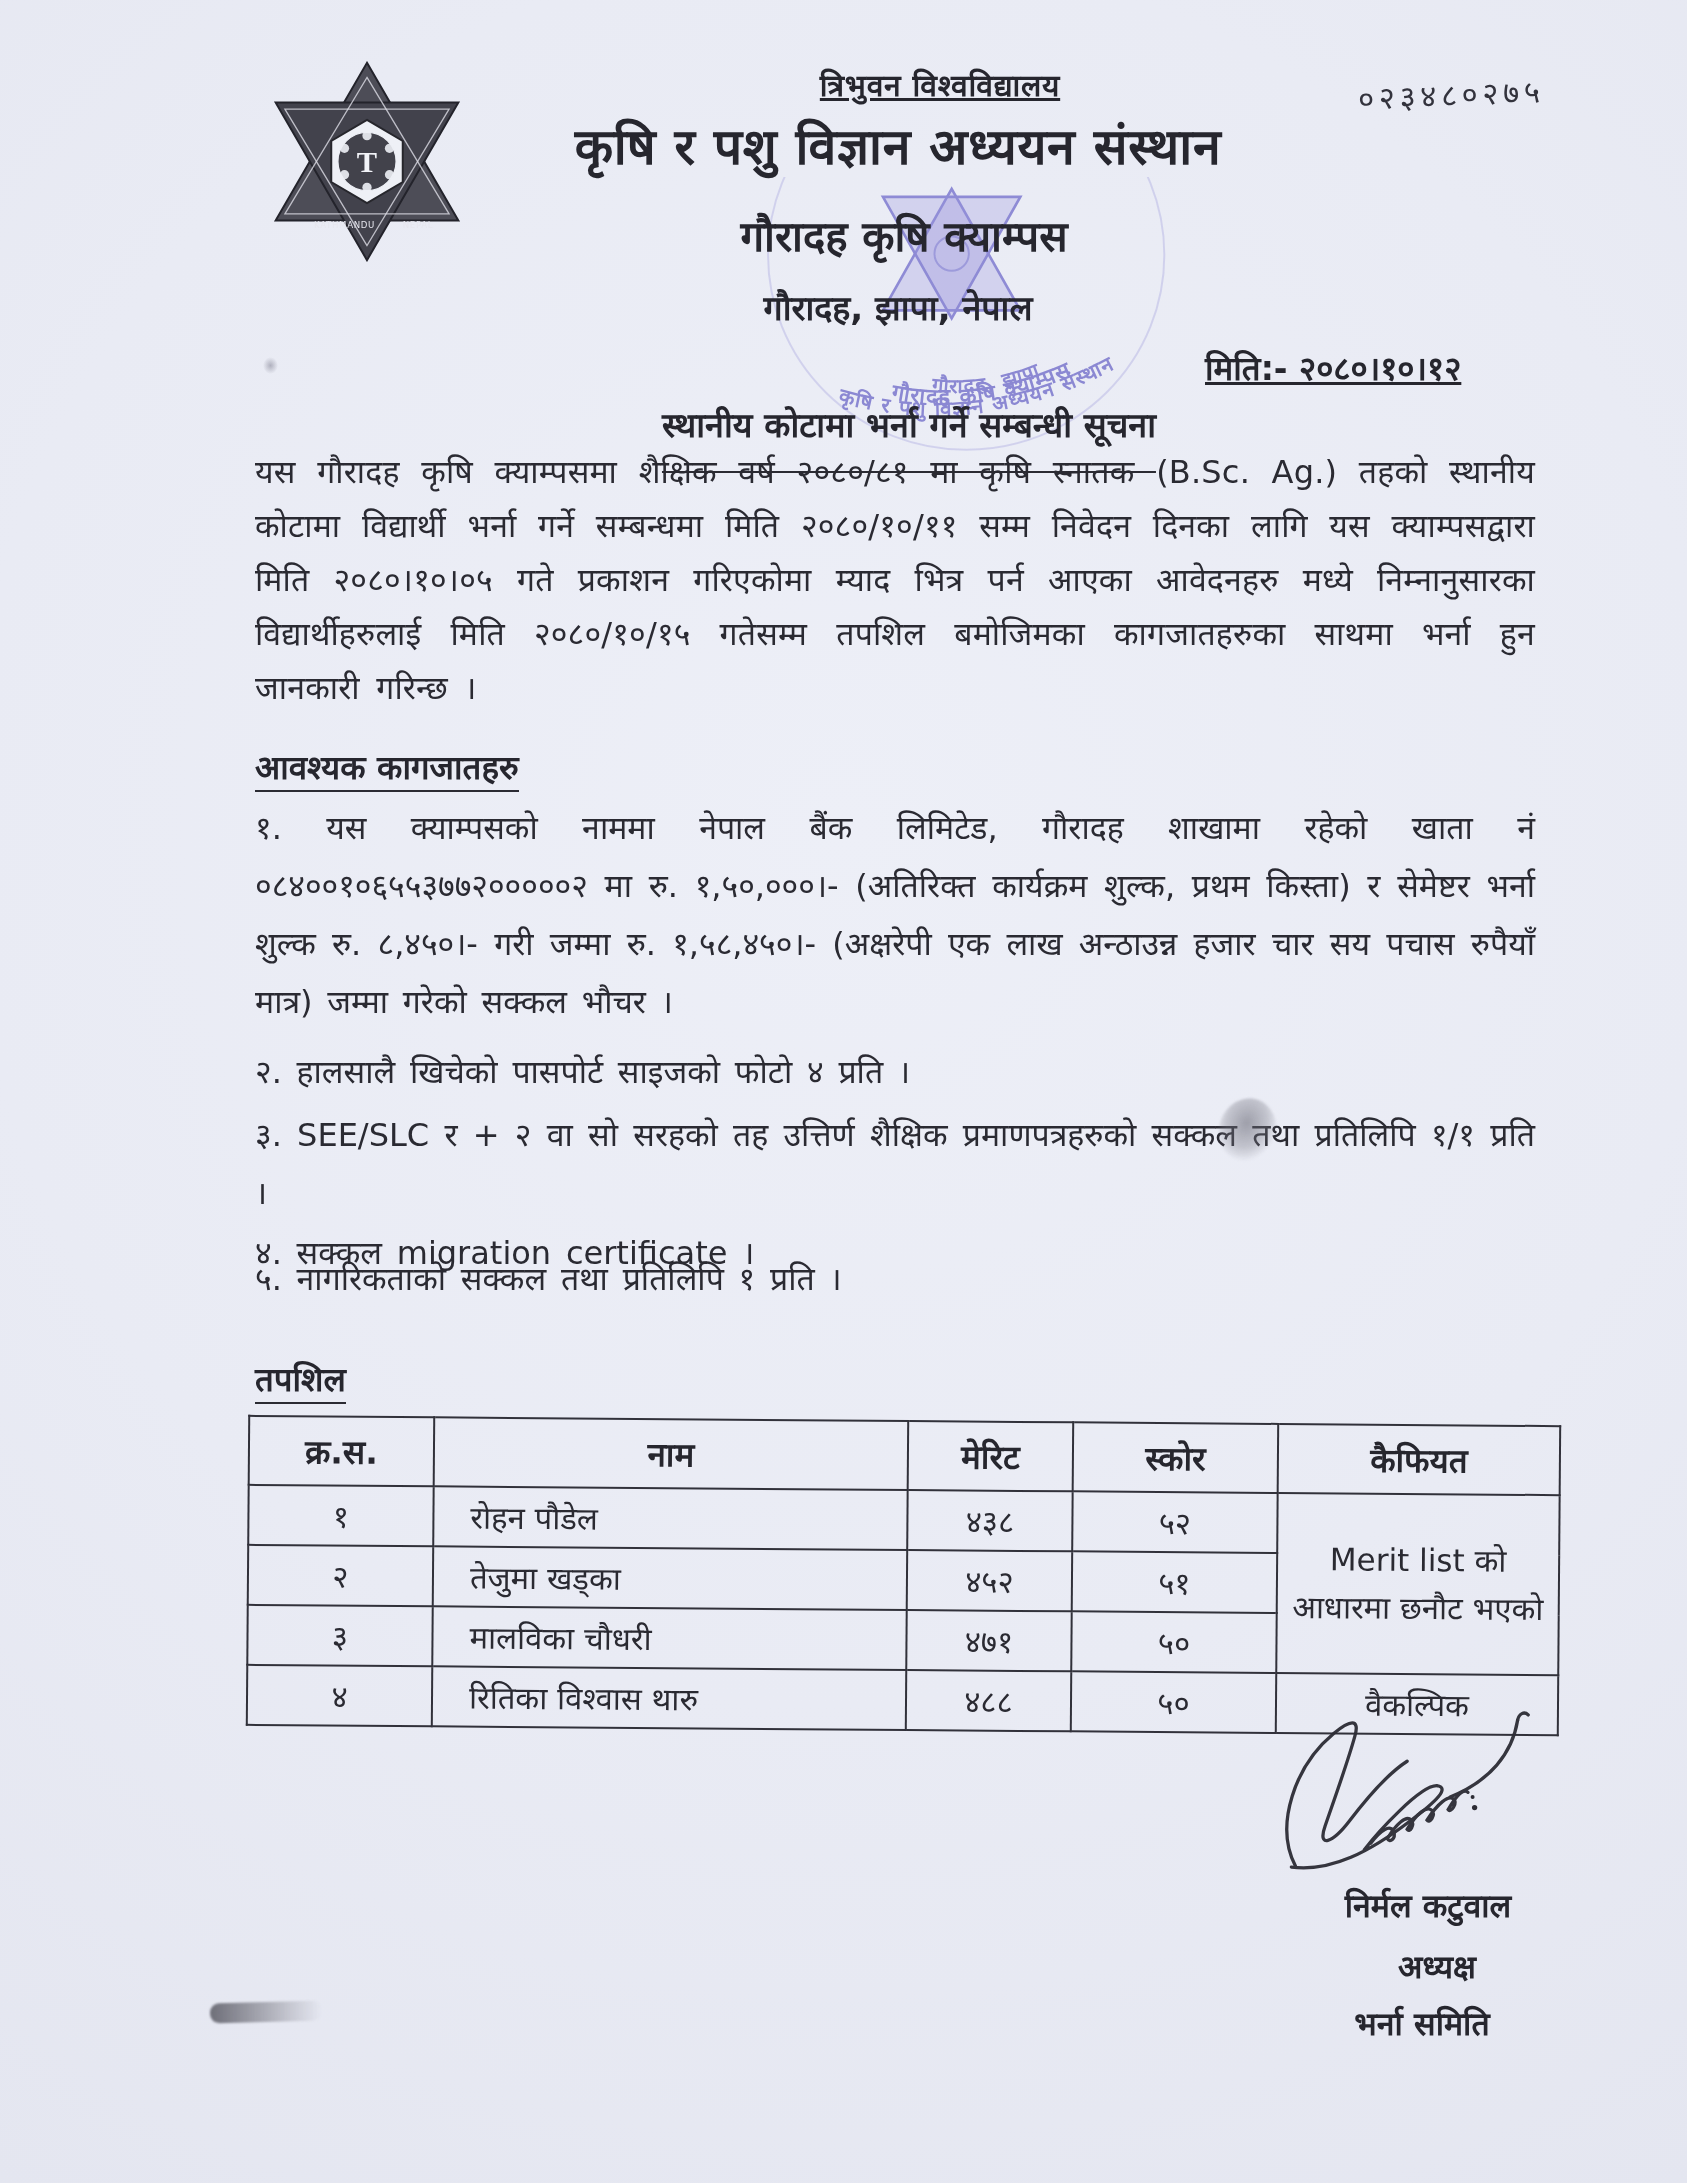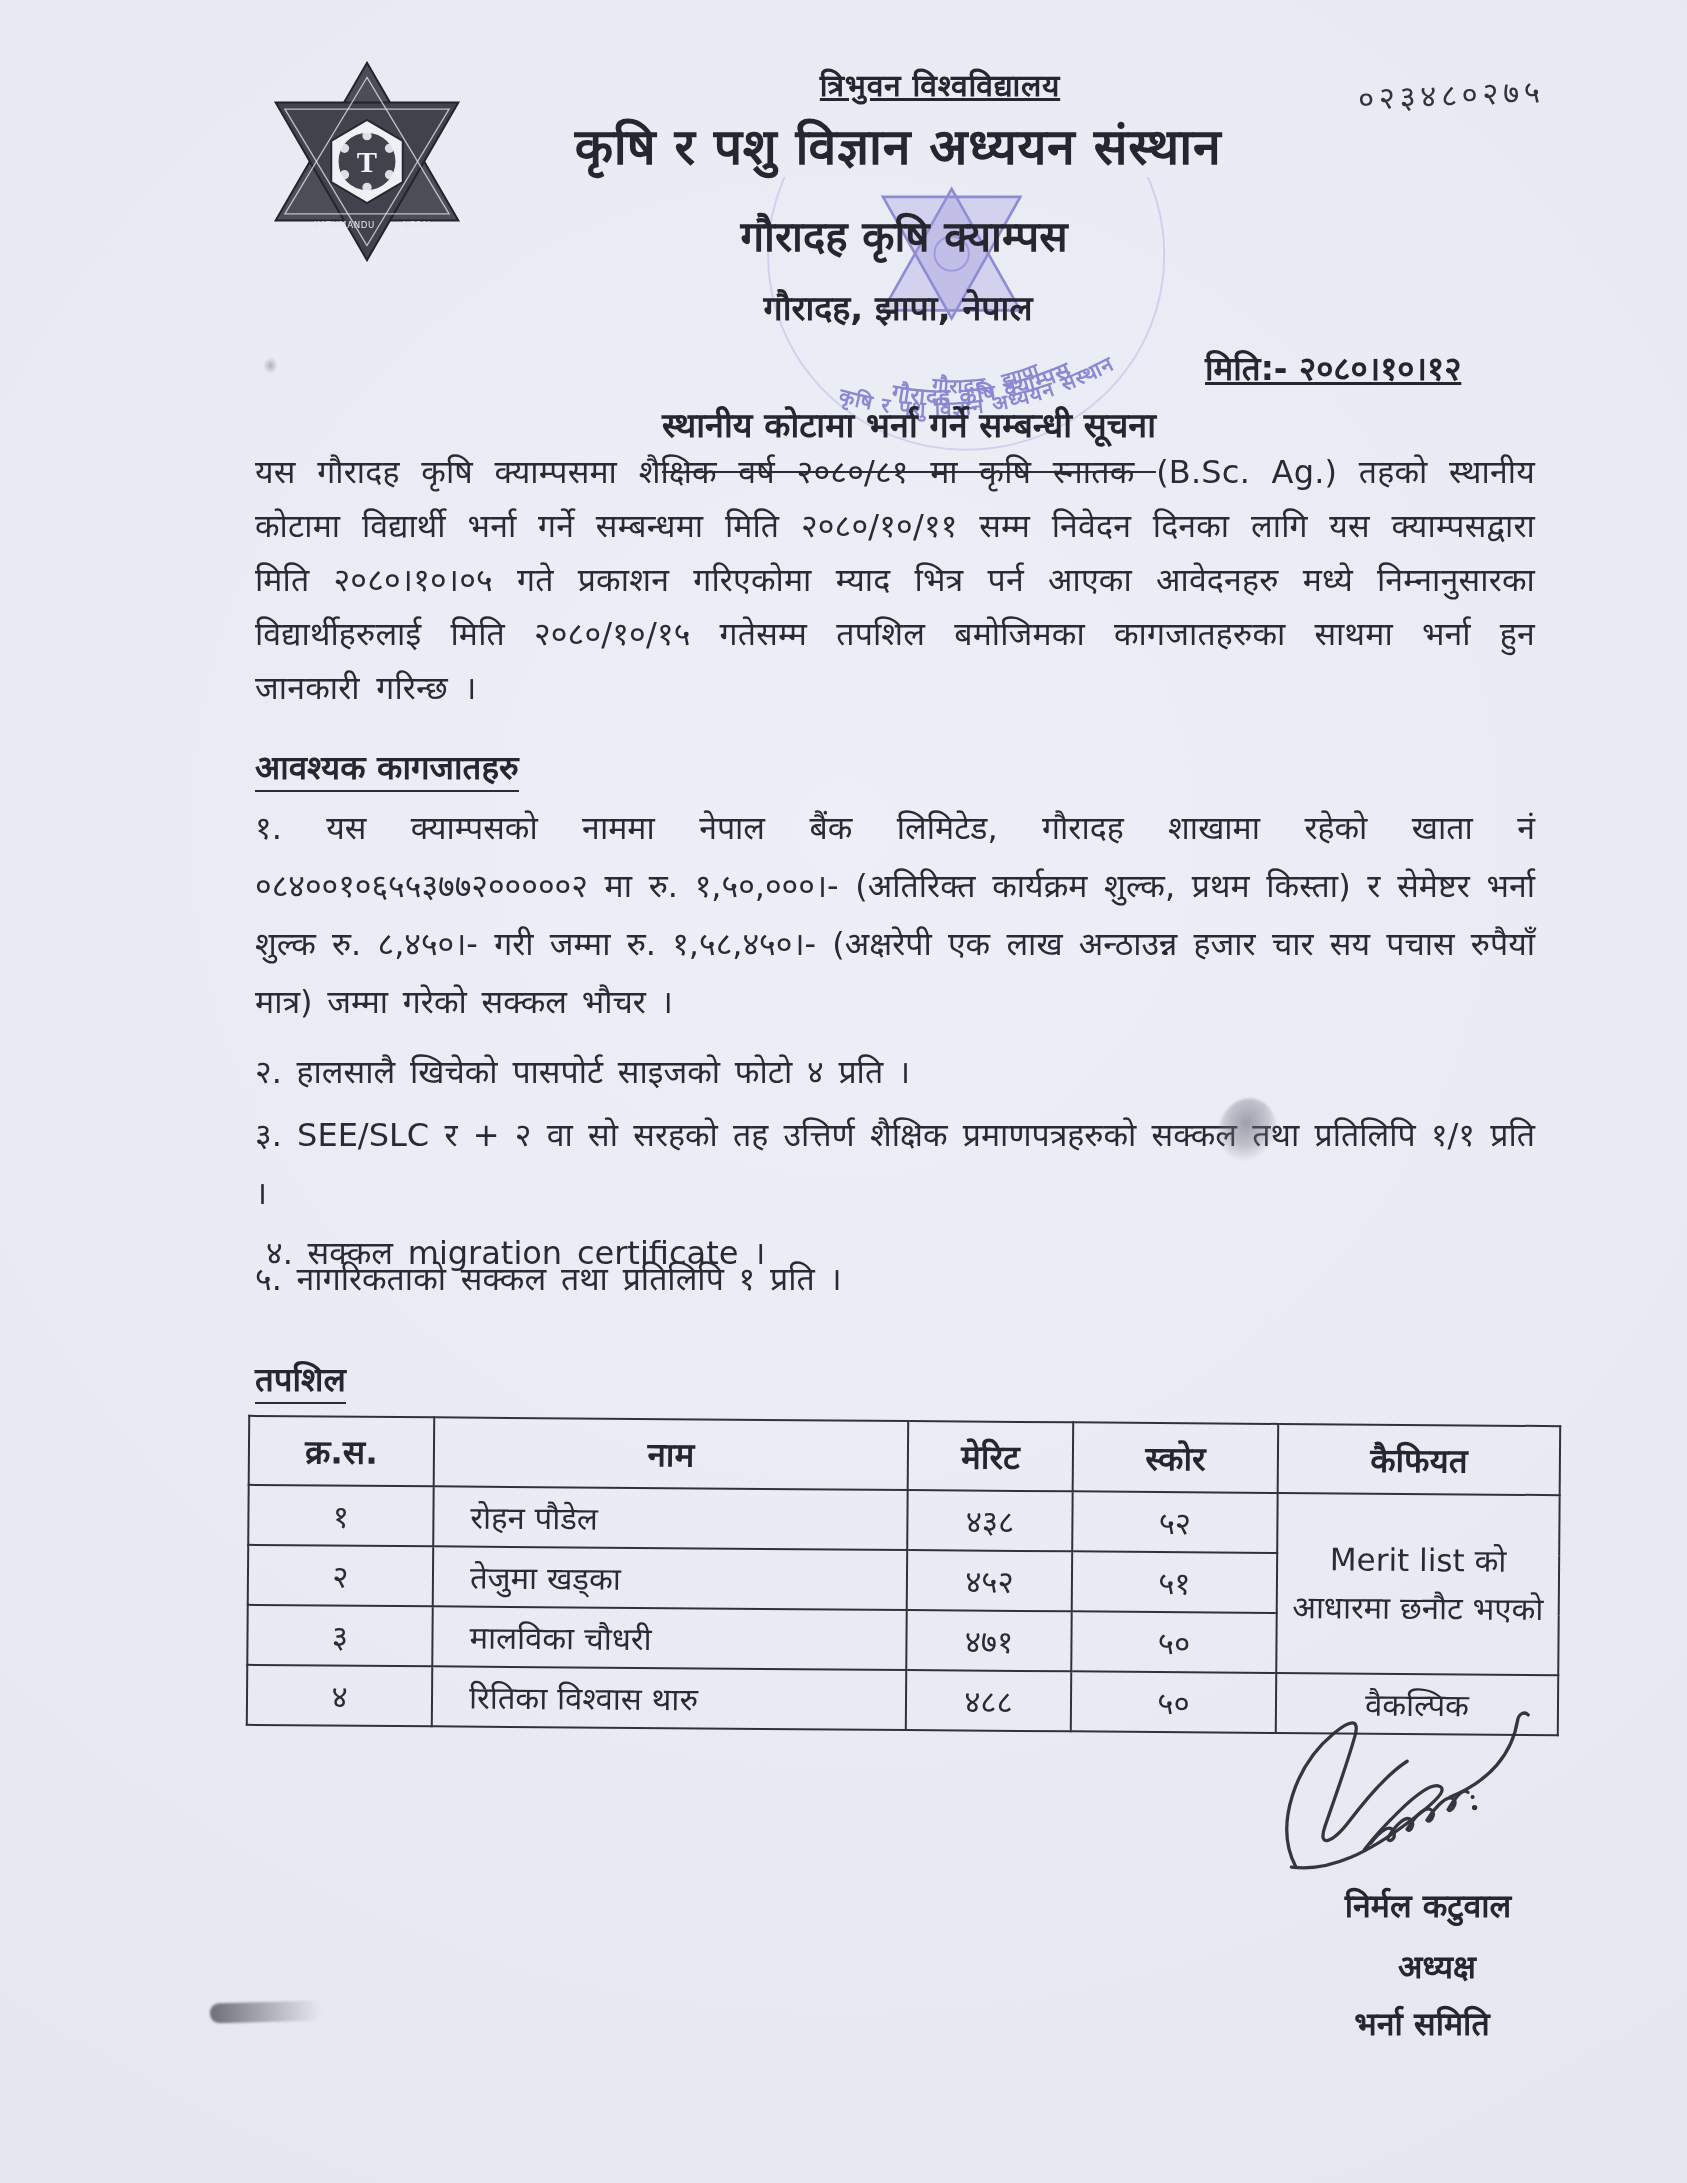--- a/index.html
+++ b/index.html
@@ -103,21 +103,21 @@
     <span>यस क्याम्पसको नाममा नेपाल बैंक लिमिटेड, गौरादह शाखामा रहेको खाता नं ०८४००१०६५५३७७२०००००२ मा रु. १,५०,०००।- (अतिरिक्त कार्यक्रम शुल्क, प्रथम किस्ता) र सेमेष्टर भर्ना शुल्क रु. ८,४५०।- गरी जम्मा रु. १,५८,४५०।- (अक्षरेपी एक लाख अन्ठाउन्न हजार चार सय पचास रुपैयाँ मात्र) जम्मा गरेको सक्कल भौचर ।</span>
   </p>
   <p class="abs item nojust" style="left:255px;top:1043px;width:1280px;">
     <span>२.</span>
     <span>हालसालै खिचेको पासपोर्ट साइजको फोटो ४ प्रति ।</span>
   </p>
   <p class="abs item" style="left:255px;top:1106px;width:1280px;">
     <span>३.</span>
     <span>SEE/SLC र + २ वा सो सरहको तह उत्तिर्ण शैक्षिक प्रमाणपत्रहरुको सक्कल तथा प्रतिलिपि १/१ प्रति ।</span>
   </p>
-  <p class="abs item nojust" style="left:255px;top:1224px;width:1280px;margin-left:11px;">
+  <p class="abs item nojust" style="left:255px;top:1224px;width:1280px;">
     <span>४.</span>
     <span>सक्कल migration certificate ।</span>
   </p>
   <p class="abs item nojust" style="left:255px;top:1250px;width:1280px;">
     <span>५.</span>
     <span>नागरिकताको सक्कल तथा प्रतिलिपि १ प्रति ।</span>
   </p>
 
   <div class="abs sec-head" style="left:255px;top:1356px;">तपशिल</div>
 

